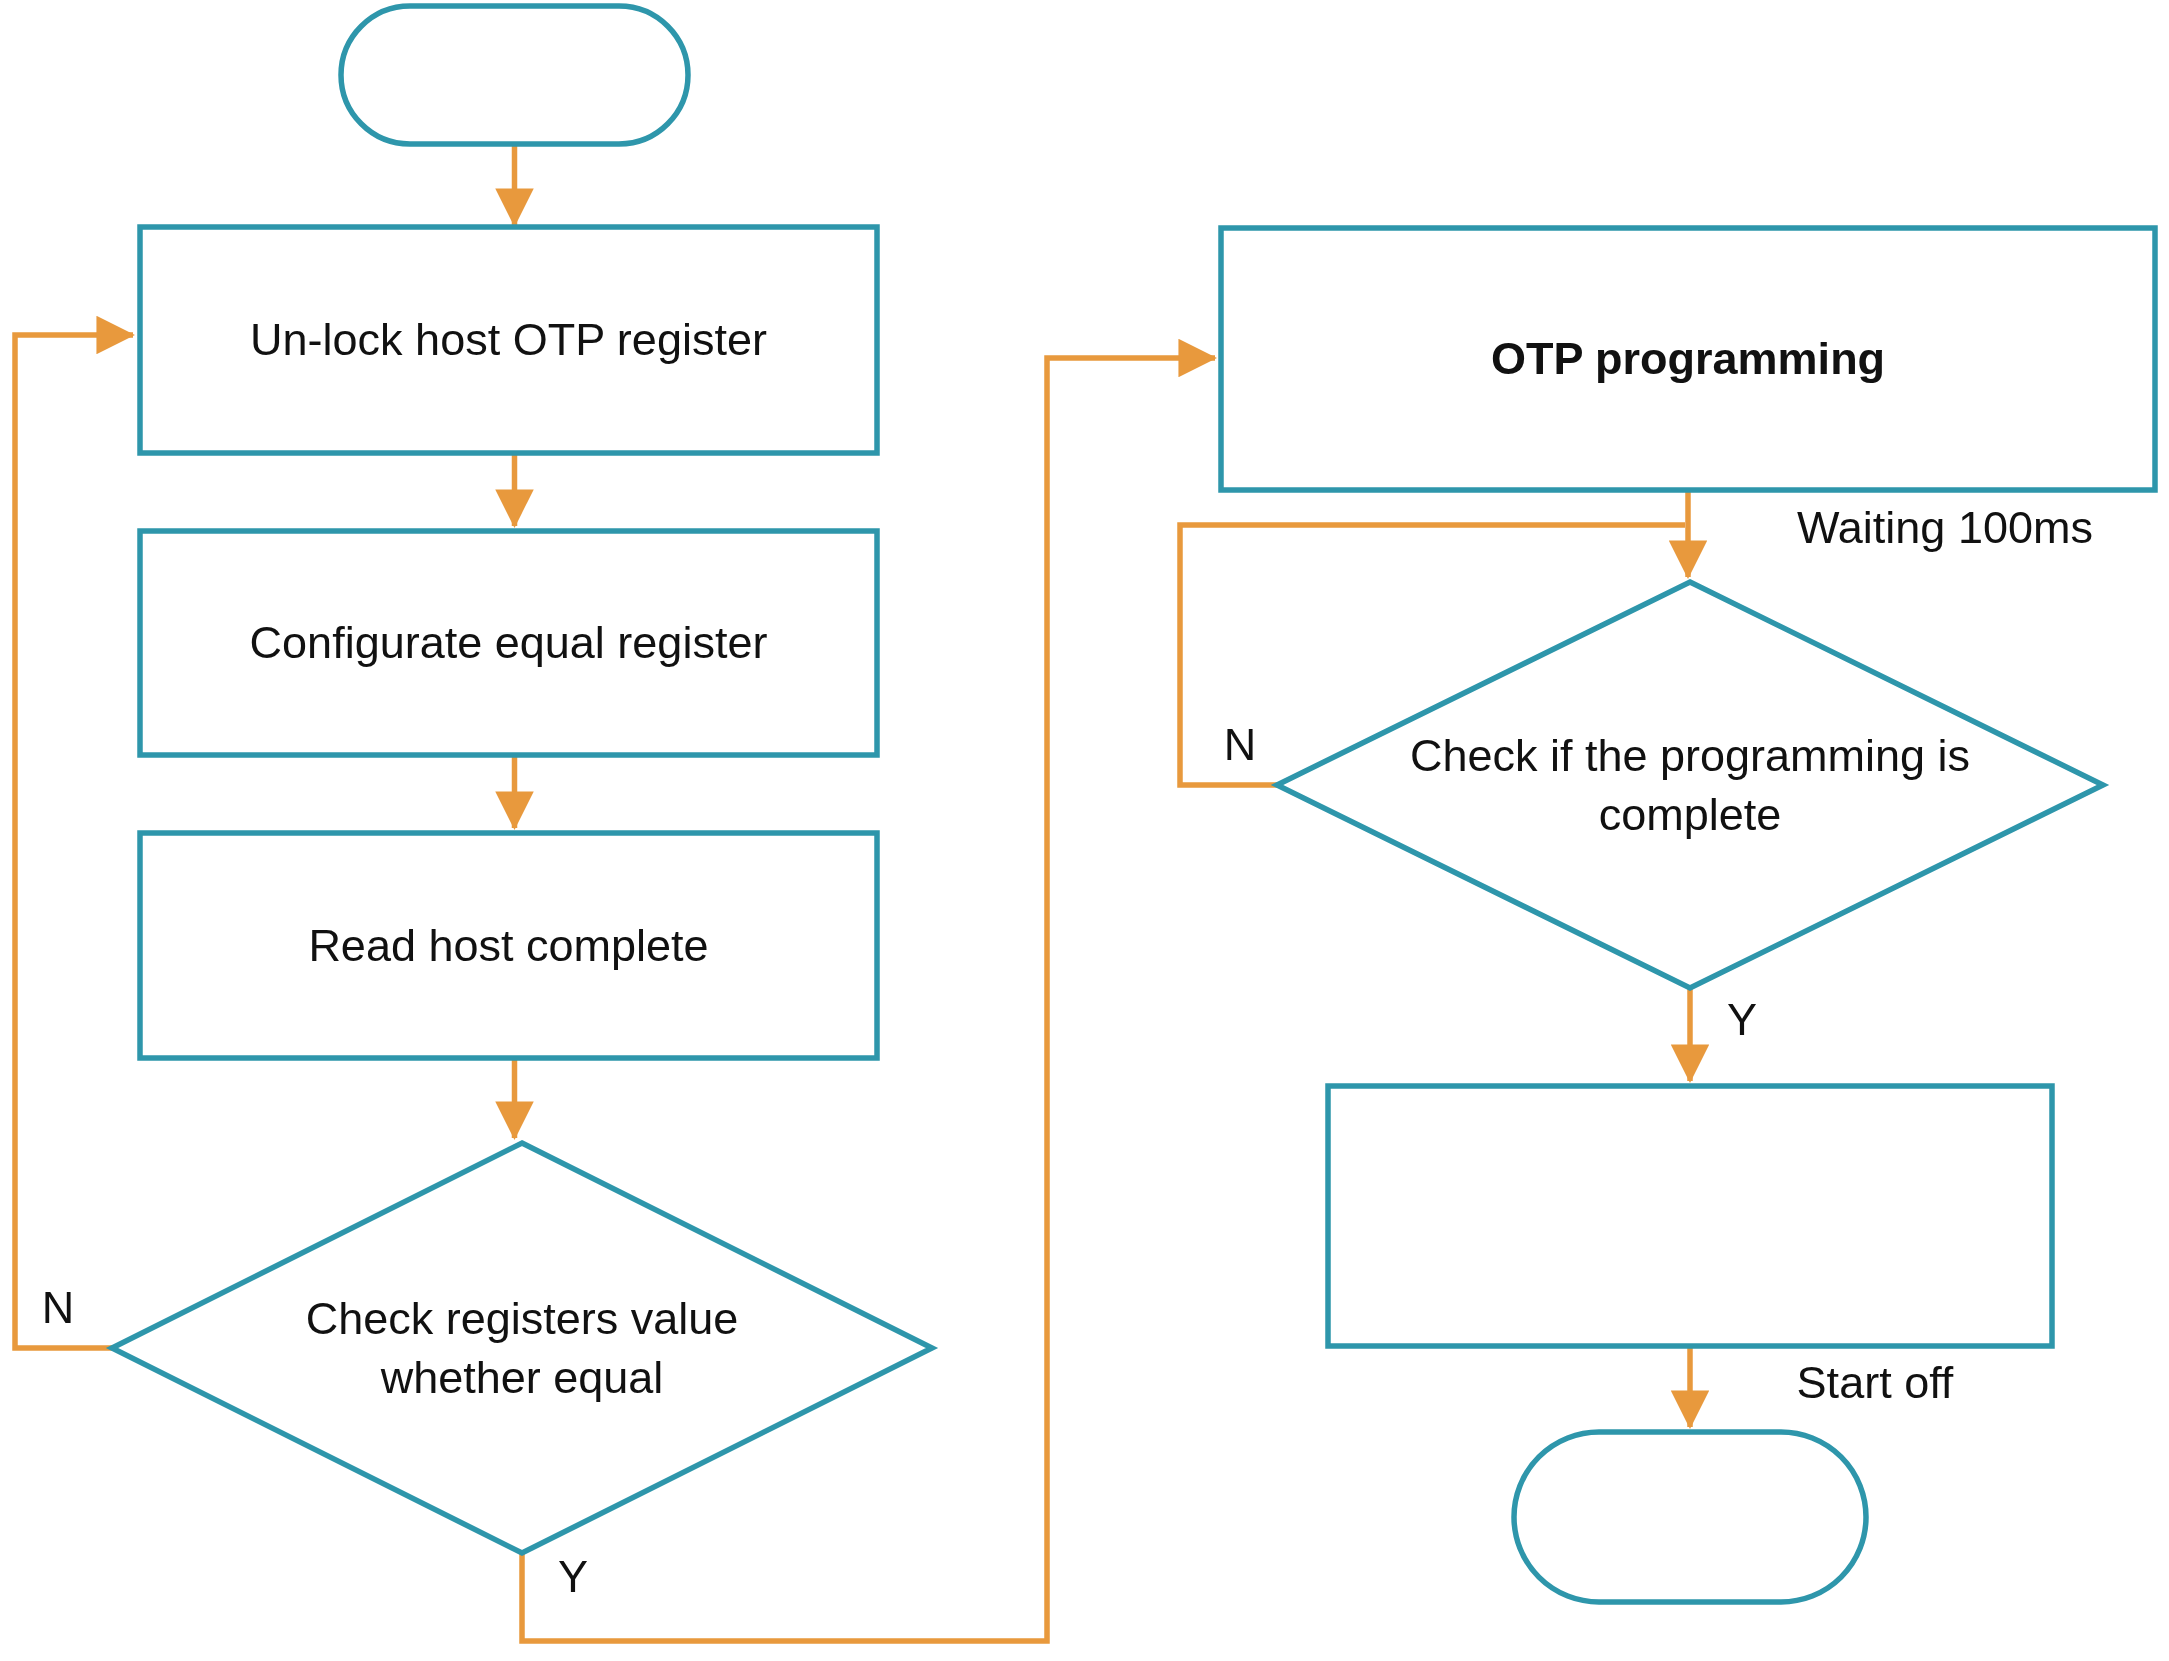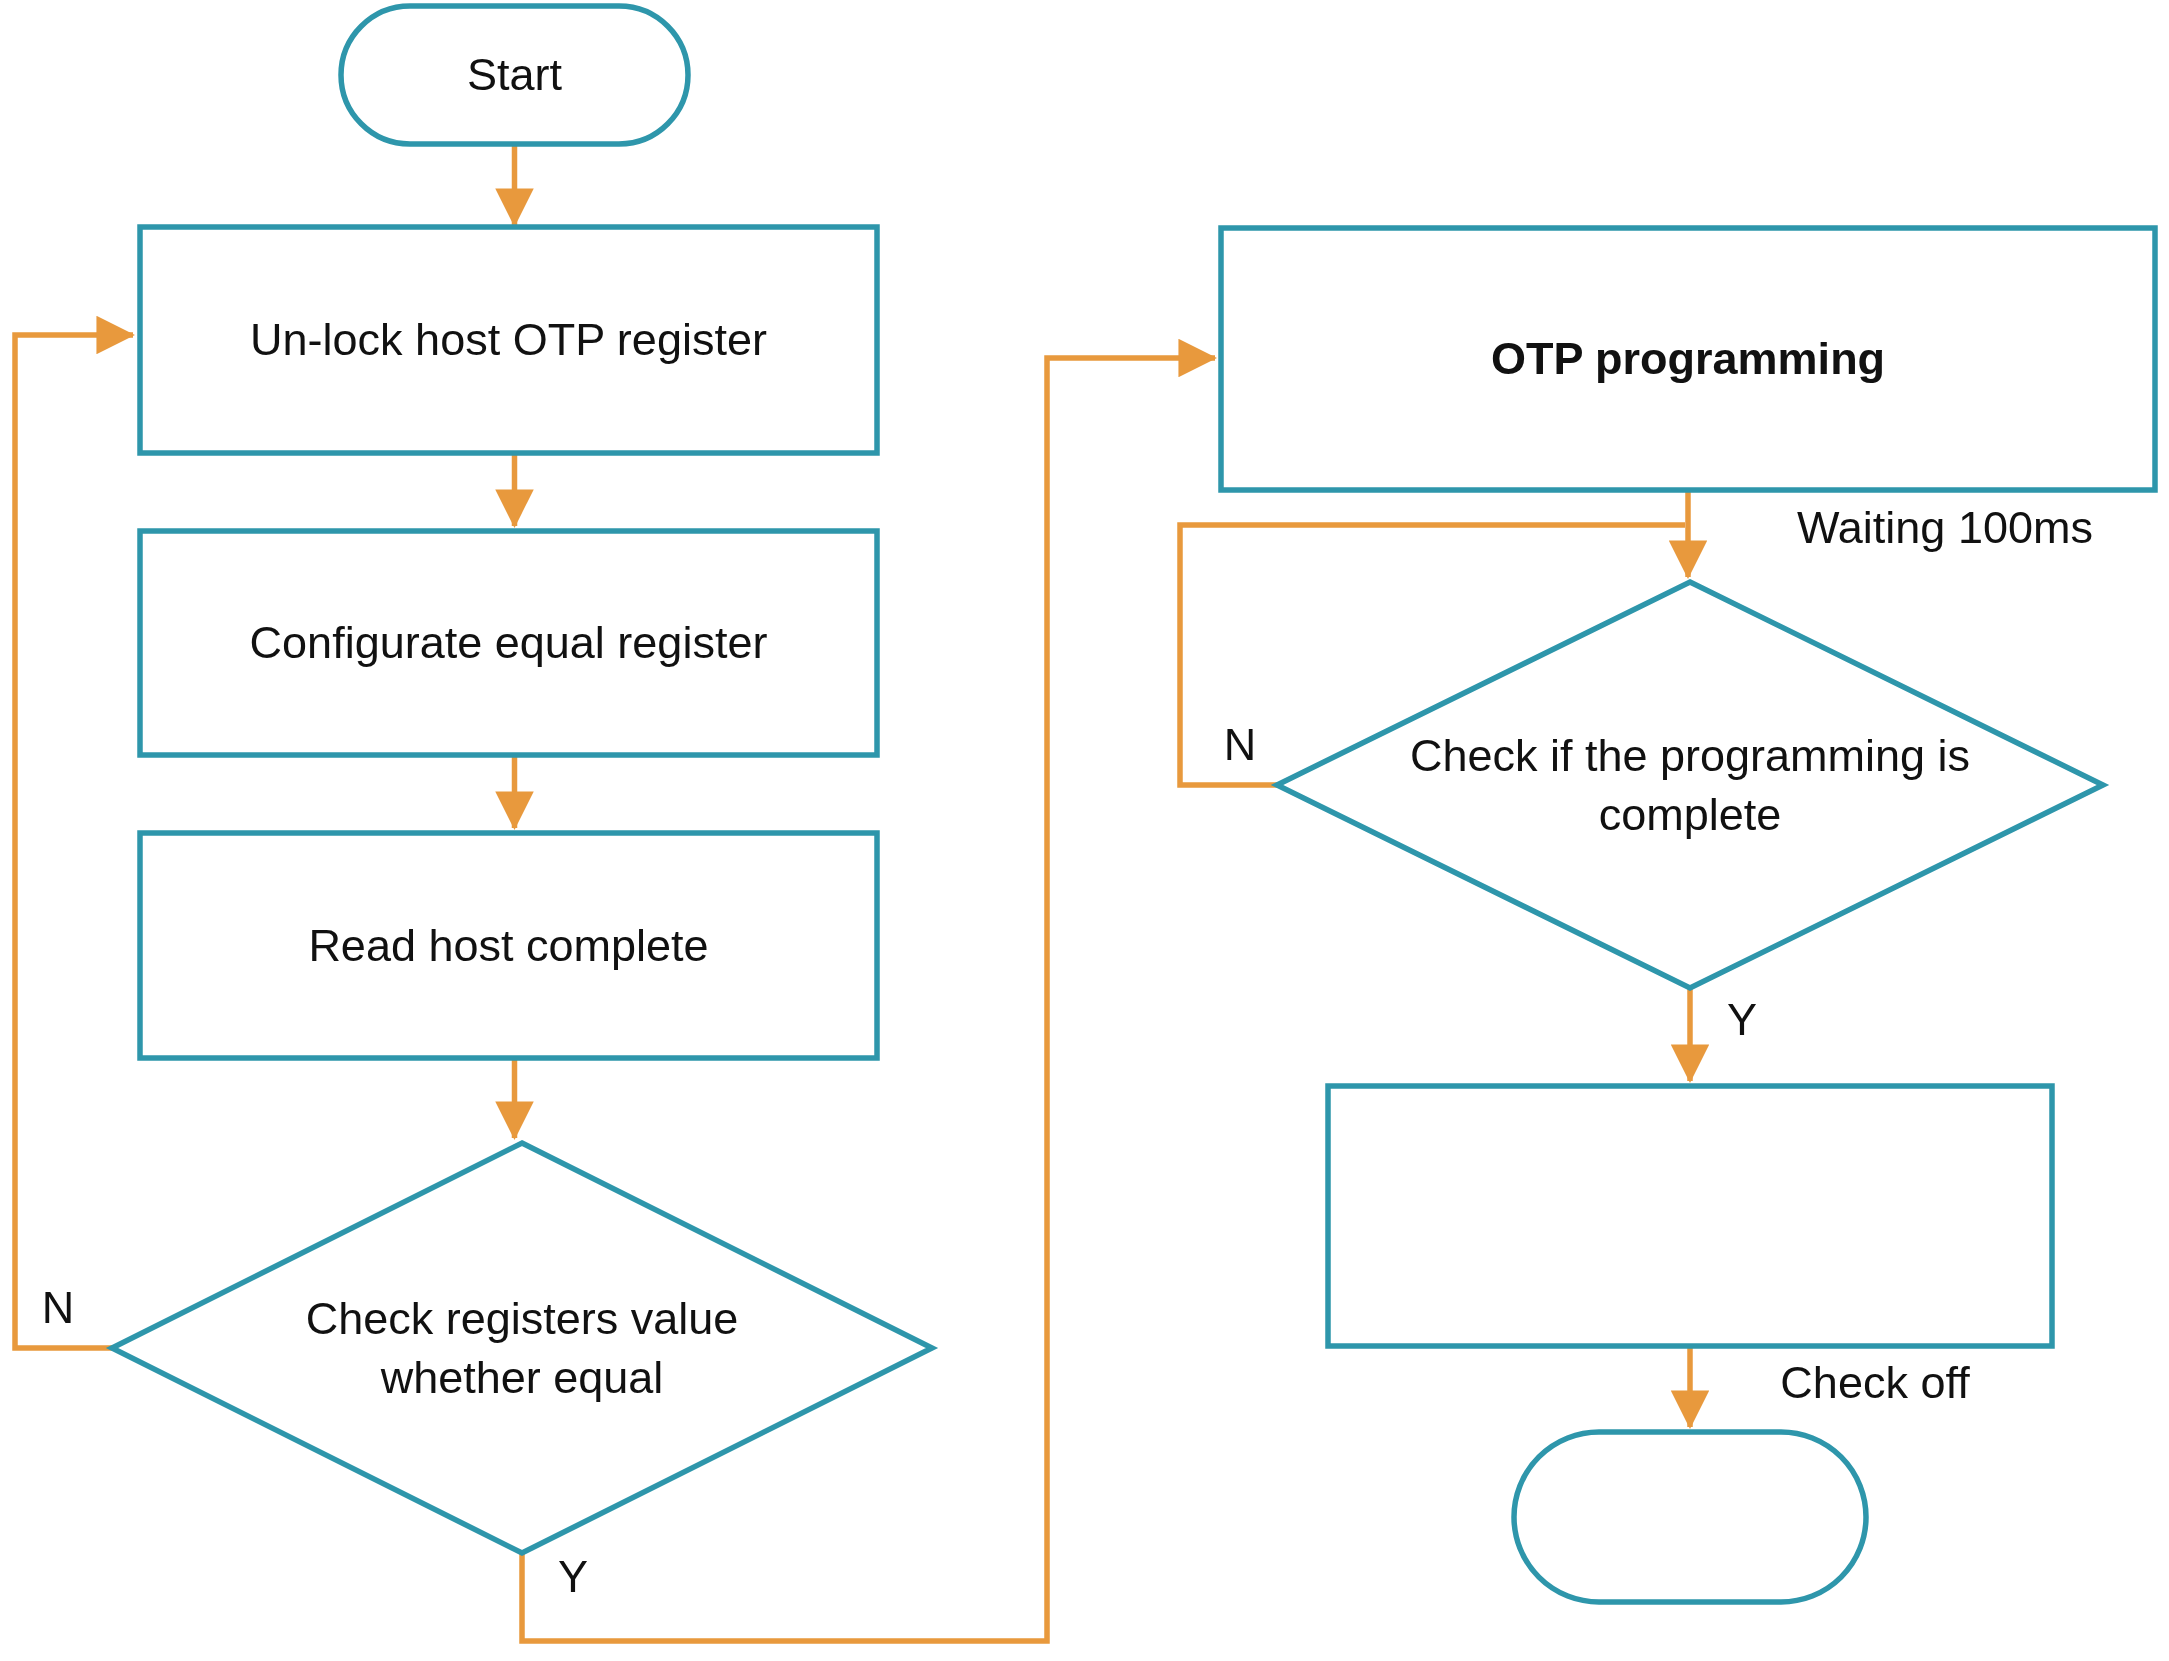--- a/index.html
+++ b/index.html
@@ -72,21 +72,20 @@
     <rect class="shape" x="140" y="227" width="737" height="226"></rect>
     <rect class="shape" x="140" y="531" width="737" height="224"></rect>
     <rect class="shape" x="140" y="833" width="737" height="225"></rect>
     <polygon class="shape" points="522,1143 932,1348 522,1553 112,1348"></polygon>
     <rect class="shape" x="1221" y="228" width="934" height="262"></rect>
     <polygon class="shape" points="1690,582 2103,785 1690,988 1277,785"></polygon>
     <rect class="shape" x="1328" y="1086" width="724" height="260"></rect>
     <rect class="shape" x="1514" y="1432" width="352" height="170" rx="85" ry="85"></rect>
   </svg>
 
-  <div class="lbl" style="left:341px; top:6px; width:347px; height:138px;">Start</div>
 
   <div class="lbl" style="left:140px; top:227px; width:737px; height:226px;">Un-lock host OTP register</div>
 
   <div class="lbl" style="left:140px; top:531px; width:737px; height:224px;">Configurate equal register</div>
 
   <div class="lbl" style="left:140px; top:833px; width:737px; height:225px;">Read host complete</div>
 
   <div class="lbl" style="left:242px; top:1143px; width:560px; height:410px;">Check registers value whether equal</div>
 
   <div class="lbl" style="left:1221px; top:228px; width:934px; height:262px;font-weight:bold;">OTP programming</div>
@@ -98,15 +97,15 @@
   <div class="lbl" style="left:18px; top:1278px; width:80px; height:60px;">N</div>
 
   <div class="lbl" style="left:533px; top:1547px; width:80px; height:60px;">Y</div>
 
   <div class="lbl" style="left:1200px; top:715px; width:80px; height:60px;">N</div>
 
   <div class="lbl" style="left:1702px; top:990px; width:80px; height:60px;">Y</div>
 
   <div class="lbl" style="left:1790px; top:498px; width:310px; height:60px;">Waiting 100ms</div>
 
-  <div class="lbl" style="left:1770px; top:1353px; width:210px; height:60px;">Check off</div>
+  <div class="lbl" style="left:1770px; top:1353px; width:210px; height:60px;">Start off</div>
 
 </div>
 
 </body></html>

